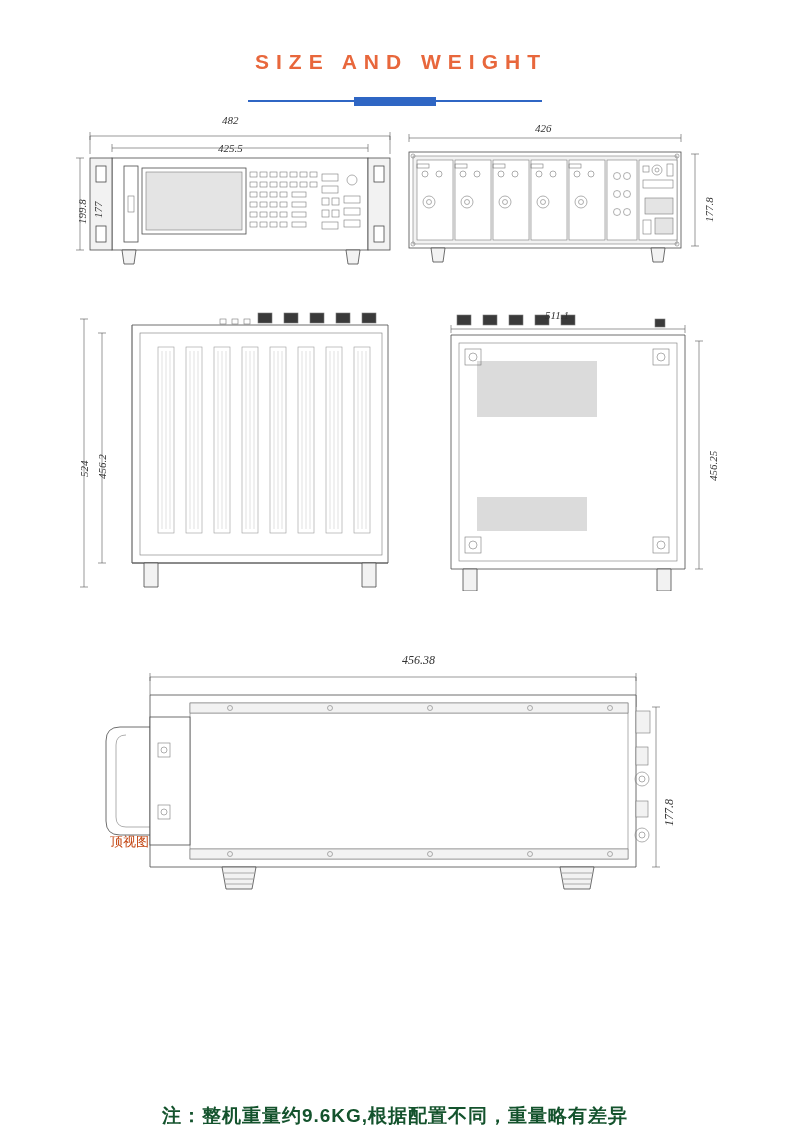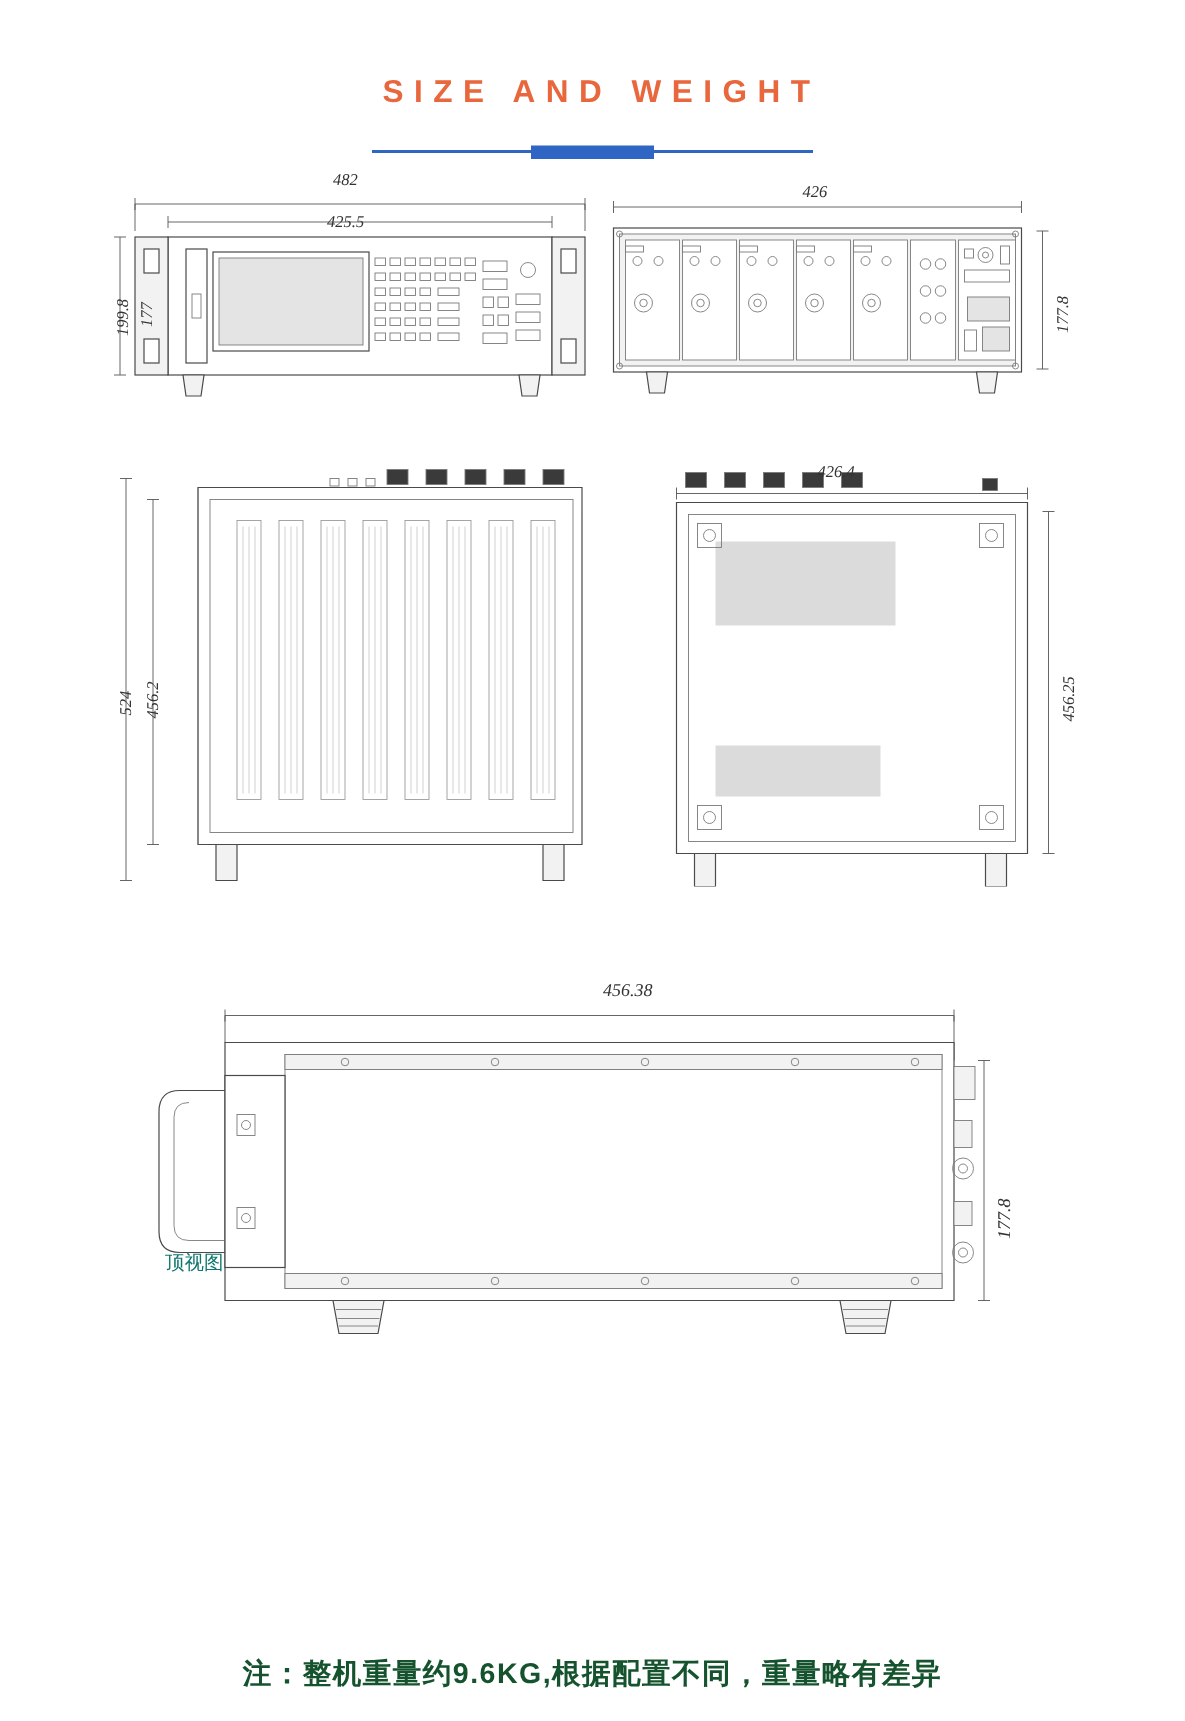--- a/index.html
+++ b/index.html
@@ -61,21 +61,21 @@
     width: 790px;
     height: 900px;
   }
   .view {
     position: absolute;
     font-style: italic;
   }
   .caption {
     position: absolute;
     font-size: 13px;
-    color: #0f766e;
+    color: #c2410c;
     white-space: nowrap;
   }
   .dim {
     position: absolute;
     font-family: "Liberation Serif", serif;
     font-size: 11px;
     color: #333;
     white-space: nowrap;
   }
   .dim.vert {
@@ -373,21 +373,21 @@
         <rect x="248" y="236" width="16" height="16"></rect>
         <circle cx="68" cy="56" r="4"></circle>
           <circle cx="256" cy="56" r="4"></circle>
         <circle cx="68" cy="244" r="4"></circle>
           <circle cx="256" cy="244" r="4"></circle>
       </g>
 
       <path class="ln fill-g" d="M58 268 h14 v22 h-14 z"></path>
       <path class="ln fill-g" d="M252 268 h14 v22 h-14 z"></path>
     </svg>
-    <div class="dim" style="left:140px; top:8px;">426.4</div>
+    <div class="dim" style="left:140px; top:8px;">511.1</div>
     <div class="dim vert" style="left:302px; top:180px;">456.25</div>
   </div>
   <div class="caption" style="left:480px; top:727px;">底视图</div>
 
   <div class="view" style="left:90px; top:545px;">
     <svg width="600" height="290" viewBox="0 0 600 290">
 
       <path class="ln-dim" d="M60 26 H546"></path>
       <path class="ln-dim" d="M60 22 V30 M546 22 V30"></path>
       <path class="ln-dim" d="M60 26 V44 M546 26 V56"></path>

